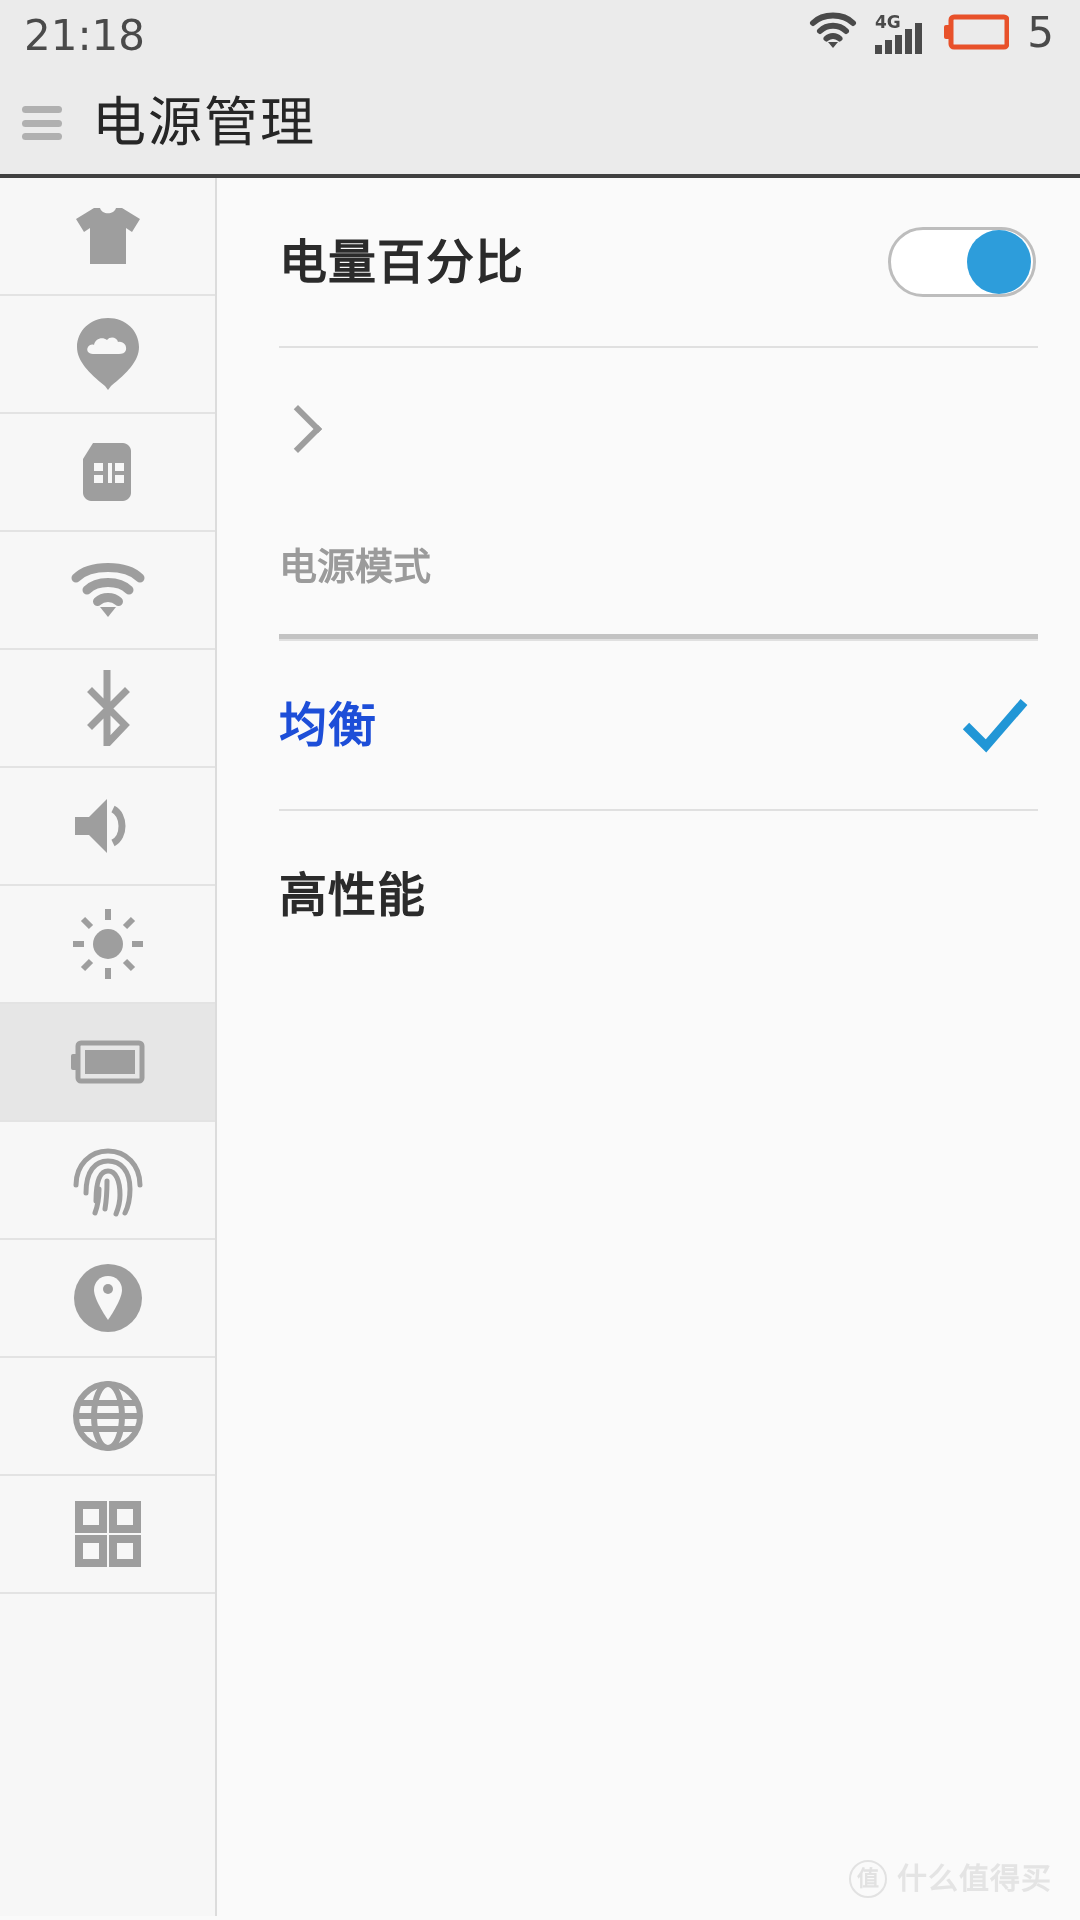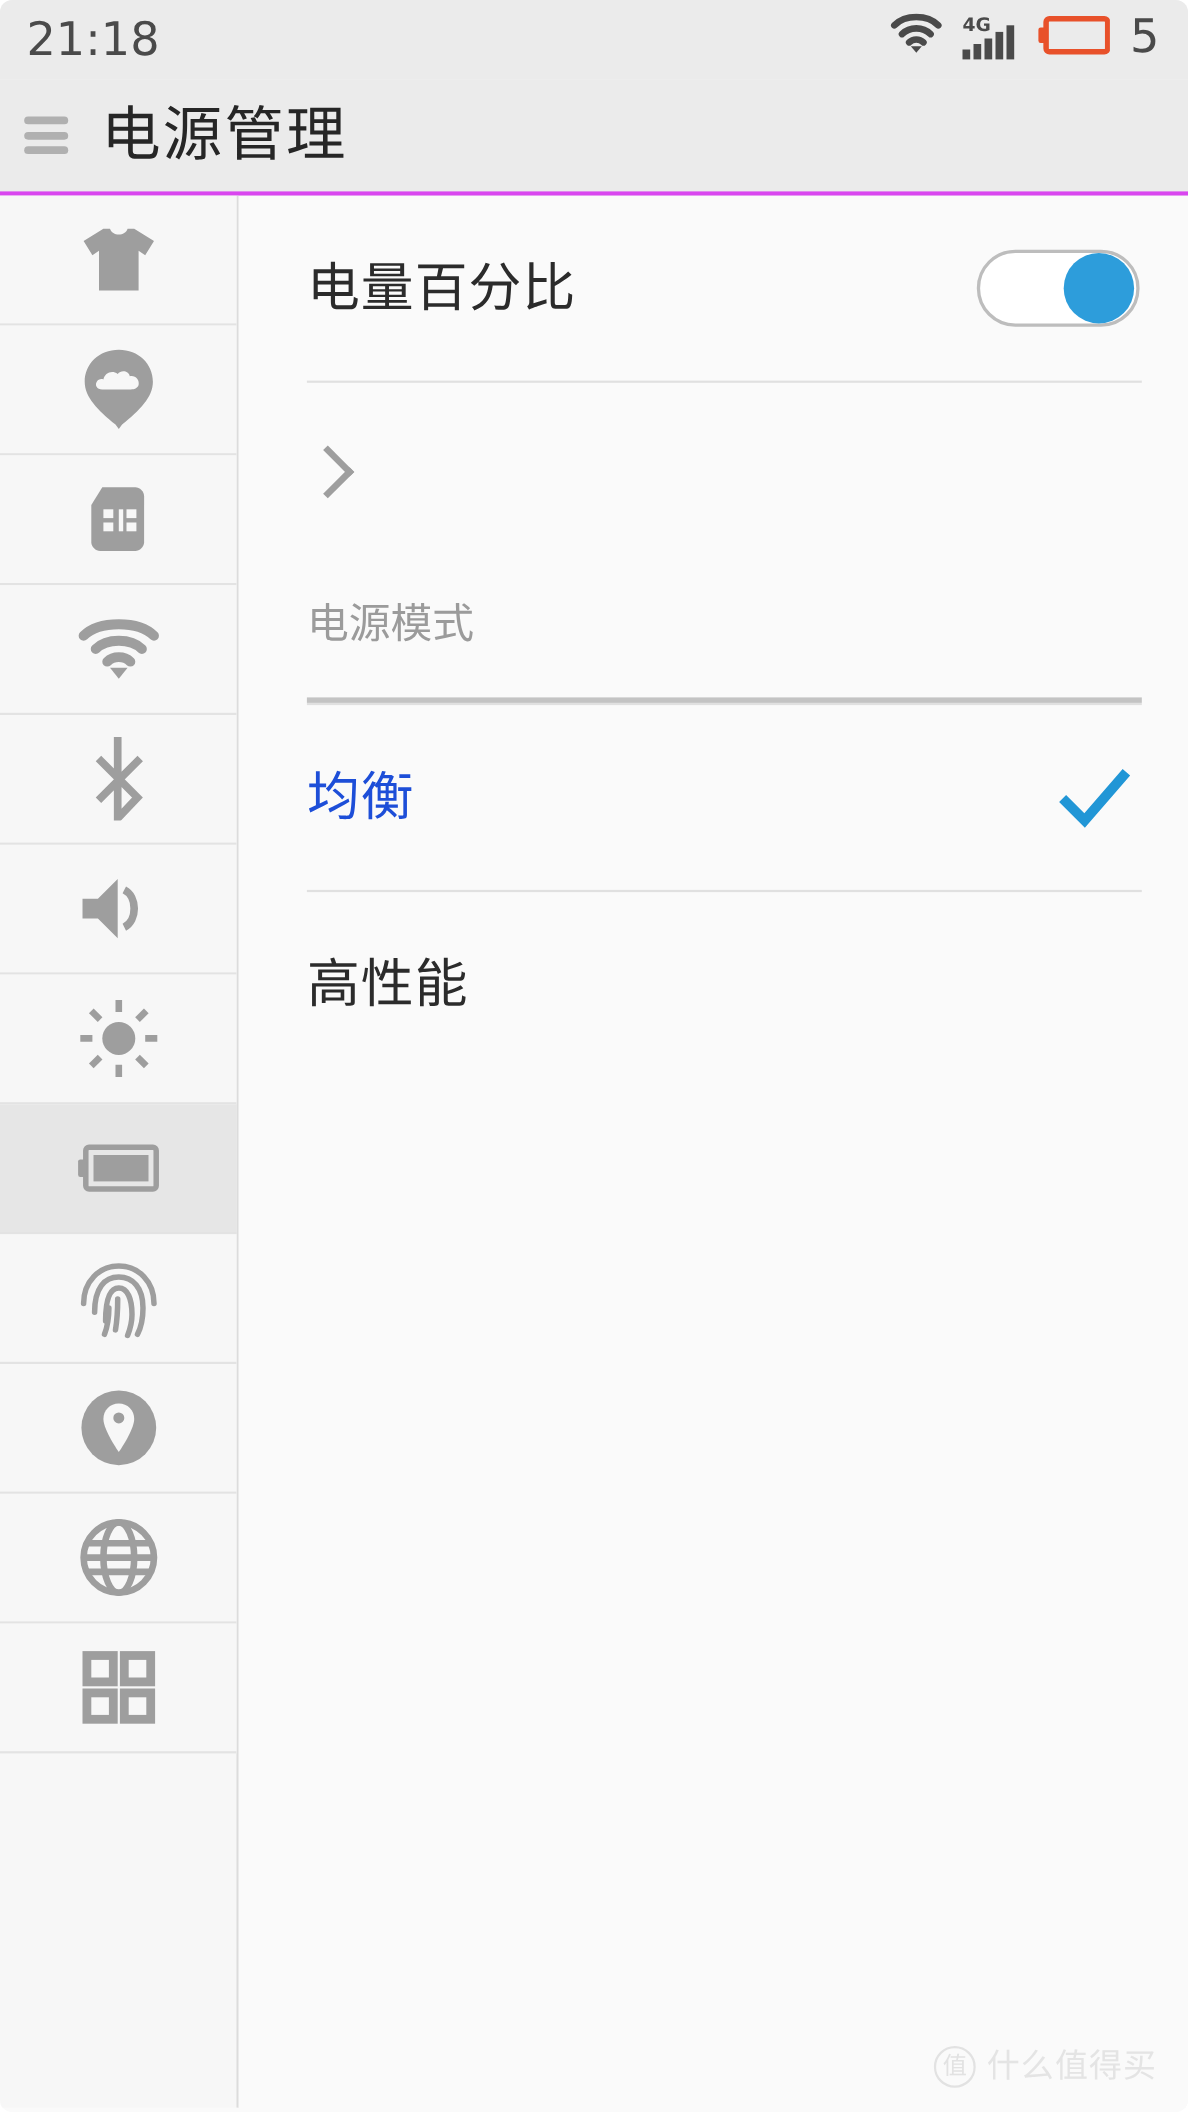--- a/index.html
+++ b/index.html
@@ -11,21 +11,20 @@
   body {
     font-family: "DejaVu Sans", "Liberation Sans", sans-serif;
     -webkit-font-smoothing: antialiased;
   }
   #screen {
     position: relative;
     width: 1080px;
     height: 1920px;
     overflow: hidden;
     background: #fafafa;
-    border-radius: 11px;
   }
 
   
   .status-bar {
     position: relative;
     height: 72px;
     background: #ebebeb;
     display: flex;
     align-items: center;
     justify-content: space-between;
@@ -53,21 +52,21 @@
   }
 
   
   .title-bar {
     height: 106px;
     background: #ebebeb;
     display: flex;
     align-items: center;
     padding-left: 22px;
     box-sizing: border-box;
-    border-bottom: 4px solid #d946ef;
+    border-bottom: 4px solid #404040;
   }
   .hamburger {
     width: 40px;
     height: 34px;
     display: flex;
     flex-direction: column;
     justify-content: space-between;
     margin-right: 30px;
     flex: none;
   }
@@ -112,20 +111,21 @@
     background: #e6e6e6;
   }
   .side-item svg { display: block; }
 
   
   .content {
     flex: 1 1 auto;
     background: #fafafa;
     position: relative;
     box-sizing: border-box;
+    font-weight: bold;
   }
   .row {
     position: relative;
     display: flex;
     align-items: center;
     justify-content: space-between;
     padding: 0 44px 0 62px;
     box-sizing: border-box;
     height: 168px;
   }

